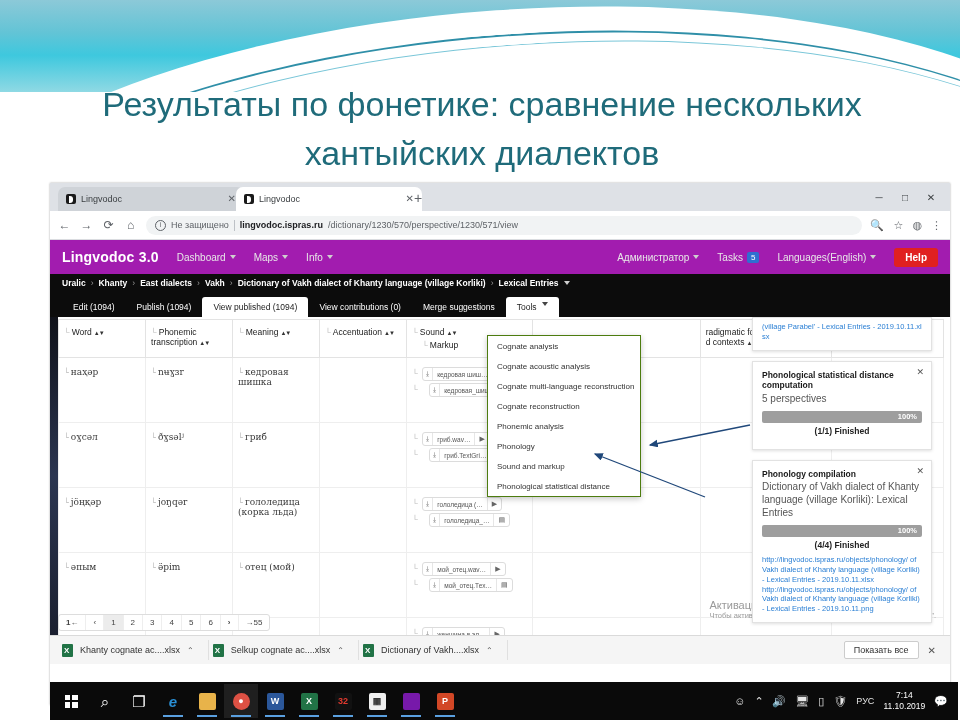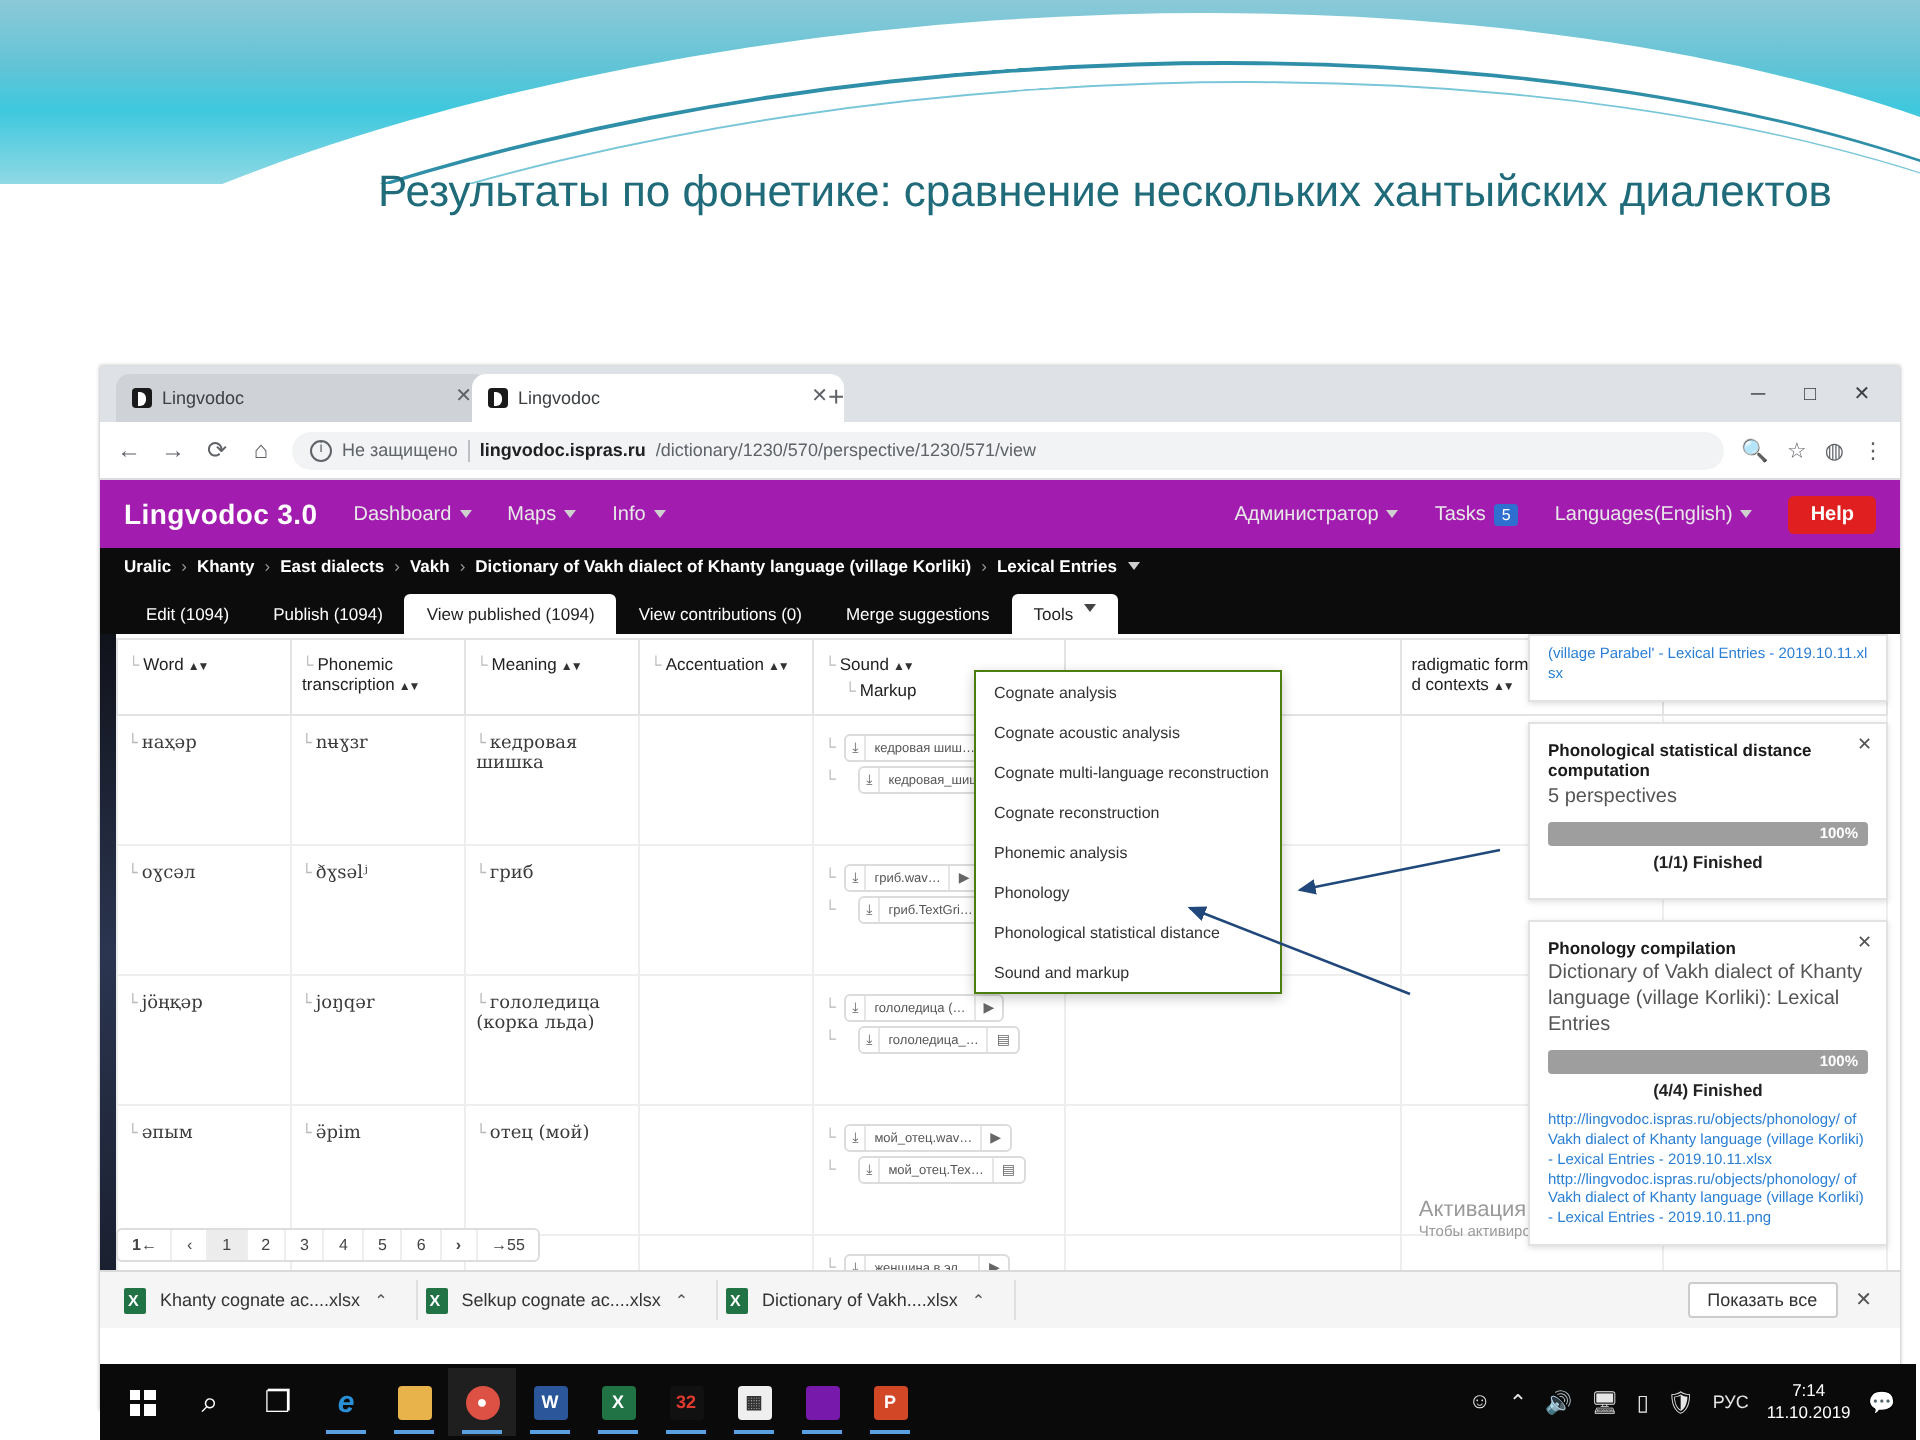--- a/index.html
+++ b/index.html
@@ -25,23 +25,23 @@
     position:absolute;left:-110px;top:34px;width:1250px;height:250px;
     border-top:2px solid #2f8fa8;border-radius:50% 50% 0 0 / 100% 100% 0 0;
     transform:rotate(-4deg);
   }
   #banner .wave-line2{
     position:absolute;left:-100px;top:44px;width:1250px;height:250px;
     border-top:1.5px solid #79c6d8;border-radius:50% 50% 0 0 / 100% 100% 0 0;
     transform:rotate(-4deg);
   }
   #slide-title{
-    position:absolute;left:76px;top:80px;width:840px;
-    text-align:right;color:#1f6b7a;
-    font-size:22px;line-height:1.45;font-weight:400;
+    position:absolute;left:62px;top:80px;width:840px;
+    text-align:center;color:#1f6b7a;
+    font-size:34px;line-height:1.45;font-weight:400;
   }
 
   
   #shot{
     position:absolute;left:50px;top:183px;width:900px;height:522px;
     background:#ffffff;box-shadow:0 0 2px rgba(0,0,0,.35);
     overflow:hidden;font-size:9px;color:#222;
   }
 
   
@@ -132,21 +132,21 @@
   .dropdown{
     position:absolute;left:437px;top:18px;width:152px;background:#fff;
     border:1px solid #4d7c0f;box-shadow:0 2px 6px rgba(0,0,0,.22);z-index:30;
   }
   .dropdown div{padding:5.5px 9px;font-size:8px;color:#333;white-space:nowrap;}
 
   
   .arrowsvg{position:absolute;left:0;top:0;width:900px;height:318px;pointer-events:none;z-index:40;}
 
   
-  .taskpanel{position:absolute;right:0;top:0;width:192px;height:318px;z-index:25;}
+  .taskpanel{position:absolute;right:12px;top:0;width:192px;height:318px;z-index:25;}
   .tcard{background:#fff;border:1px solid #e2e2e2;box-shadow:0 1px 3px rgba(0,0,0,.13);
     margin:0 6px 10px 6px;padding:8px 9px;position:relative;}
   .tcard .x{position:absolute;right:7px;top:5px;font-size:9px;color:#555;}
   .tcard h4{margin:0 0 1px;font-size:8.5px;font-weight:bold;color:#1a1a1a;line-height:1.25;}
   .tcard .sub{font-size:10px;color:#555;line-height:1.3;margin-bottom:6px;}
   .pbar{height:12px;background:#9e9e9e;border-radius:2px;position:relative;margin-bottom:3px;}
   .pbar span{position:absolute;right:5px;top:1px;font-size:7.5px;color:#fff;font-weight:bold;}
   .tcard .fin{text-align:center;font-size:8.5px;color:#222;font-weight:bold;margin-bottom:5px;}
   .tlink{font-size:7.5px;color:#2a7fd4;line-height:1.3;word-break:break-all;display:block;}
   .tcard.cut{padding-top:4px;}
@@ -462,22 +462,22 @@
       </table>
     </div>
 
     <div class="dropdown">
       <div>Cognate analysis</div>
       <div>Cognate acoustic analysis</div>
       <div>Cognate multi-language reconstruction</div>
       <div>Cognate reconstruction</div>
       <div>Phonemic analysis</div>
       <div>Phonology</div>
+      <div>Sound and markup</div>
       <div>Phonological statistical distance</div>
-      <div>Sound and markup</div>
     </div>
 
     <svg class="arrowsvg" viewBox="0 0 900 318">
       <defs>
         <marker id="ah" markerWidth="8" markerHeight="8" refX="6" refY="3" orient="auto">
           <path d="M0,0 L7,3 L0,6 z" fill="#20487a"></path>
         </marker>
       </defs>
       <line x1="700" y1="108" x2="600" y2="128" stroke="#20487a" stroke-width="1.3" marker-end="url(#ah)"></line>
       <line x1="655" y1="180" x2="545" y2="137" stroke="#20487a" stroke-width="1.3" marker-end="url(#ah)"></line>

